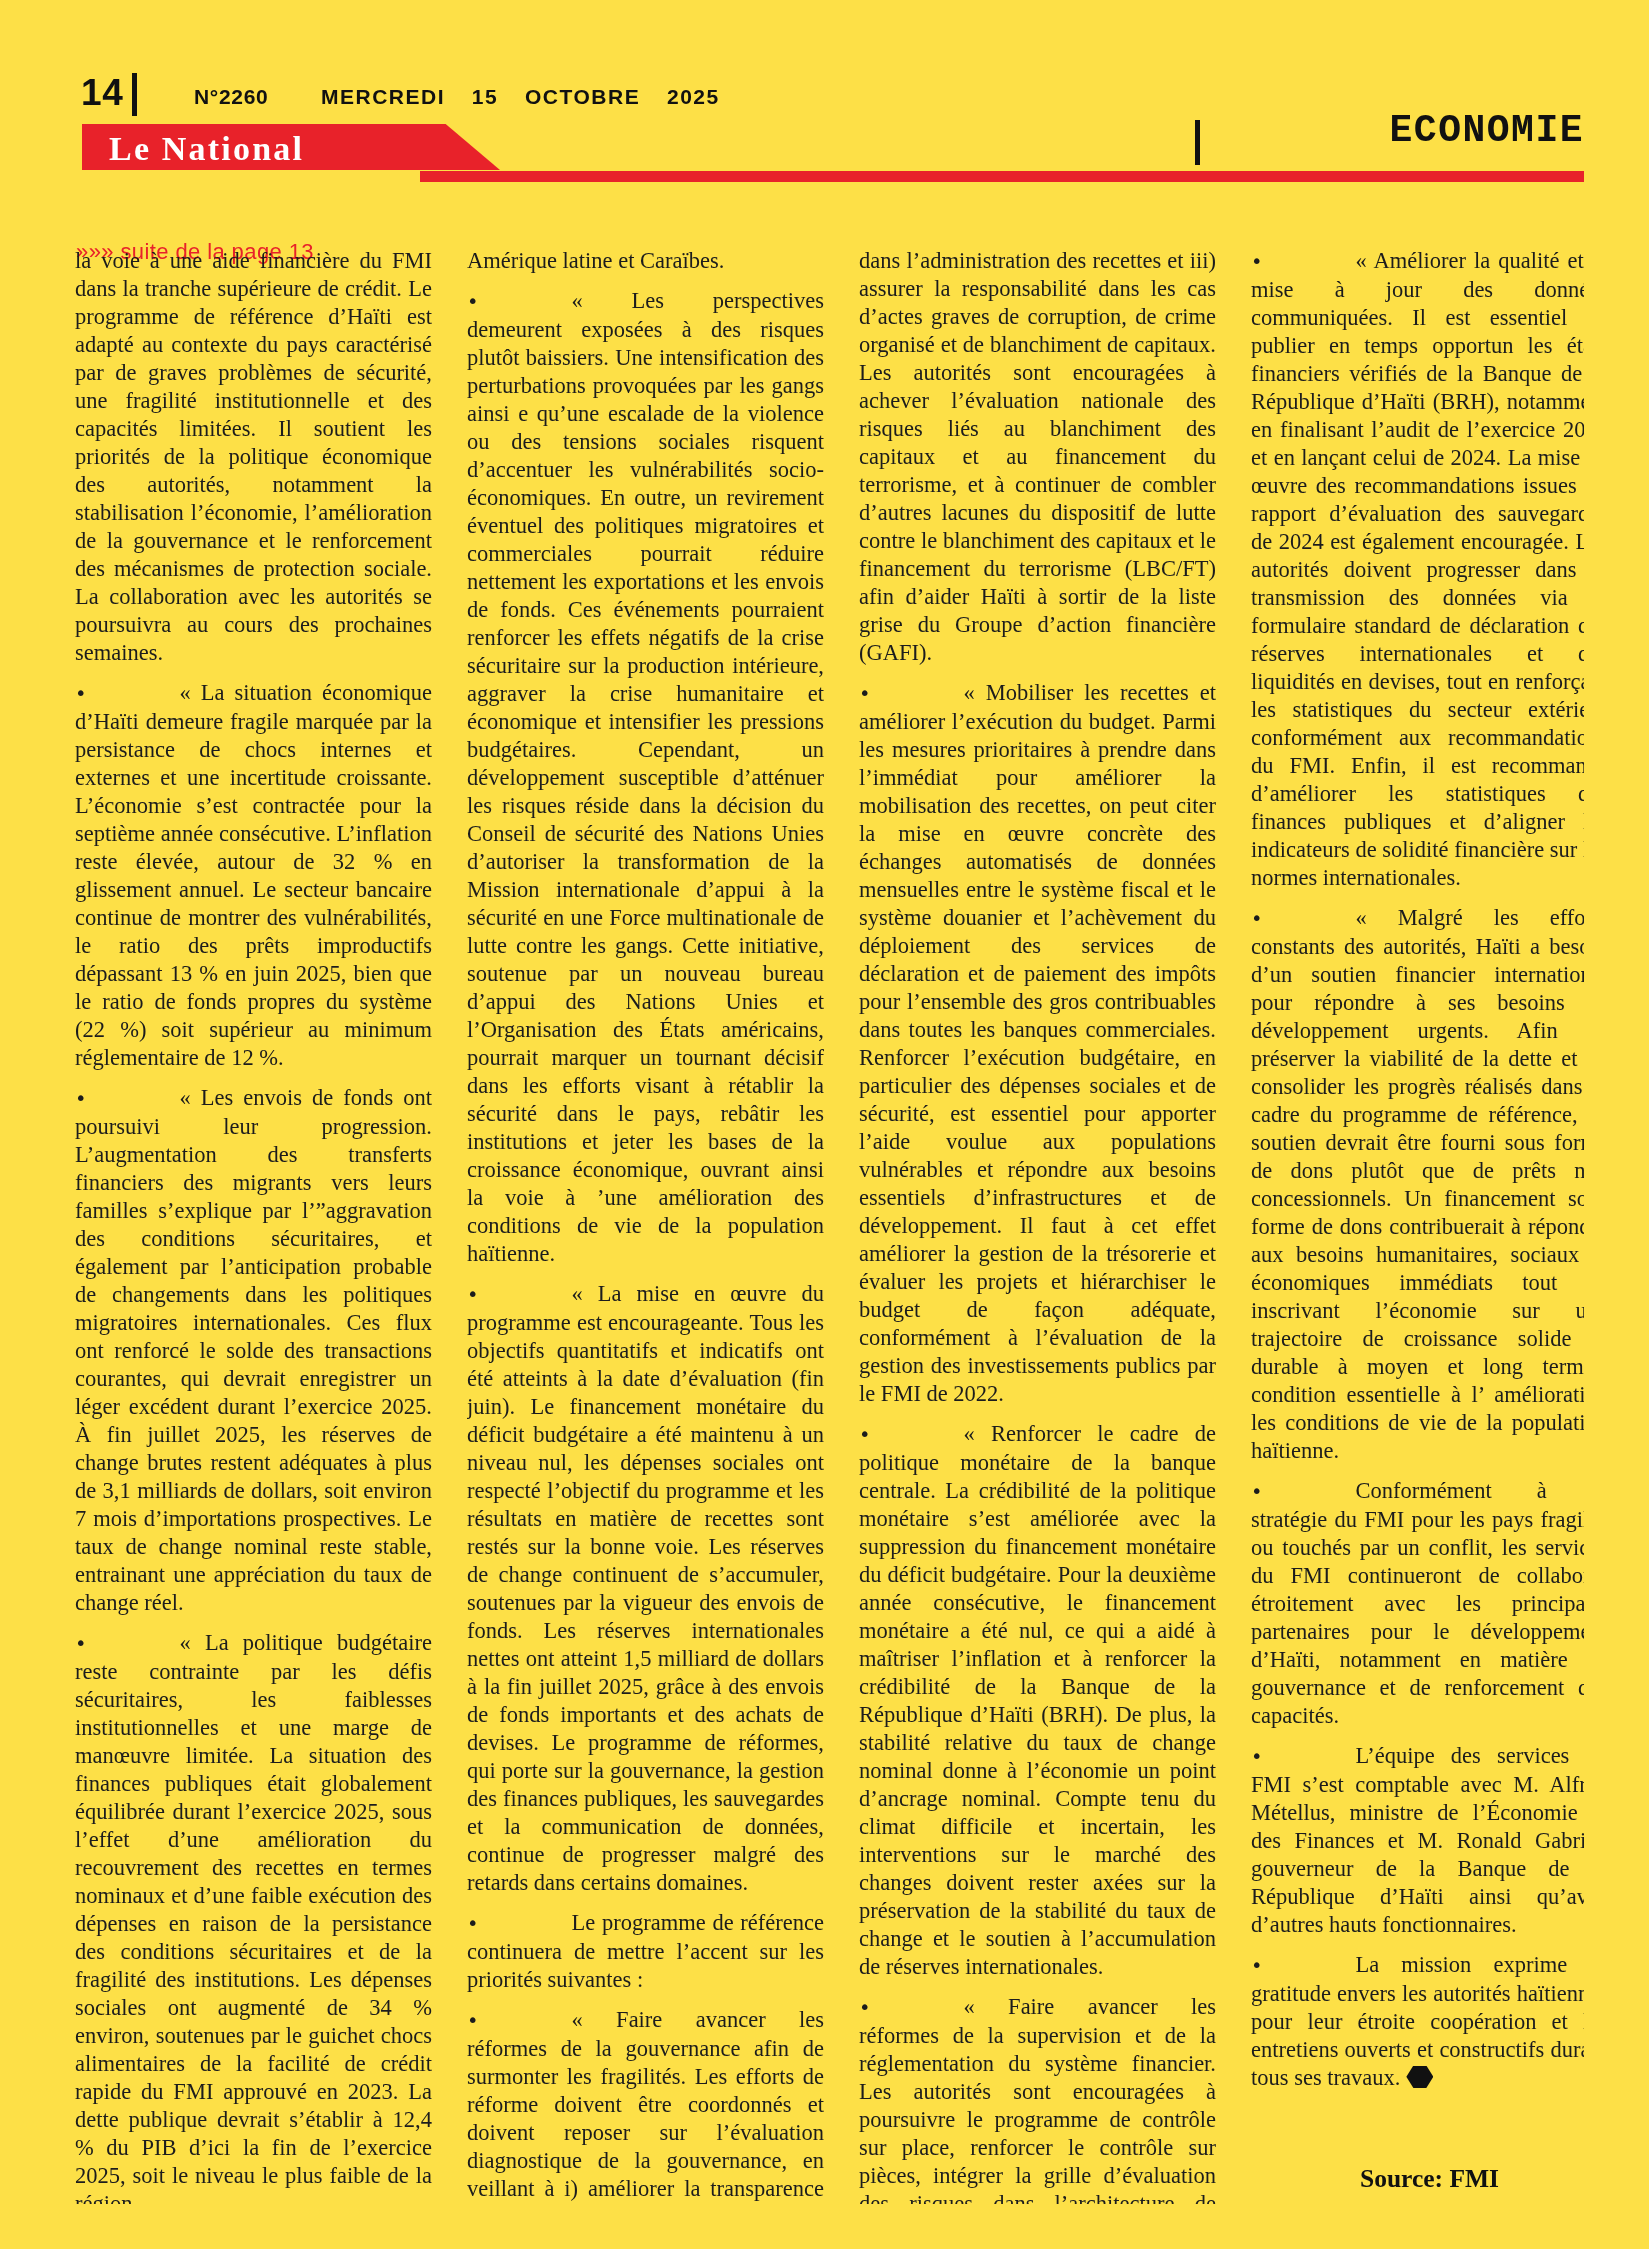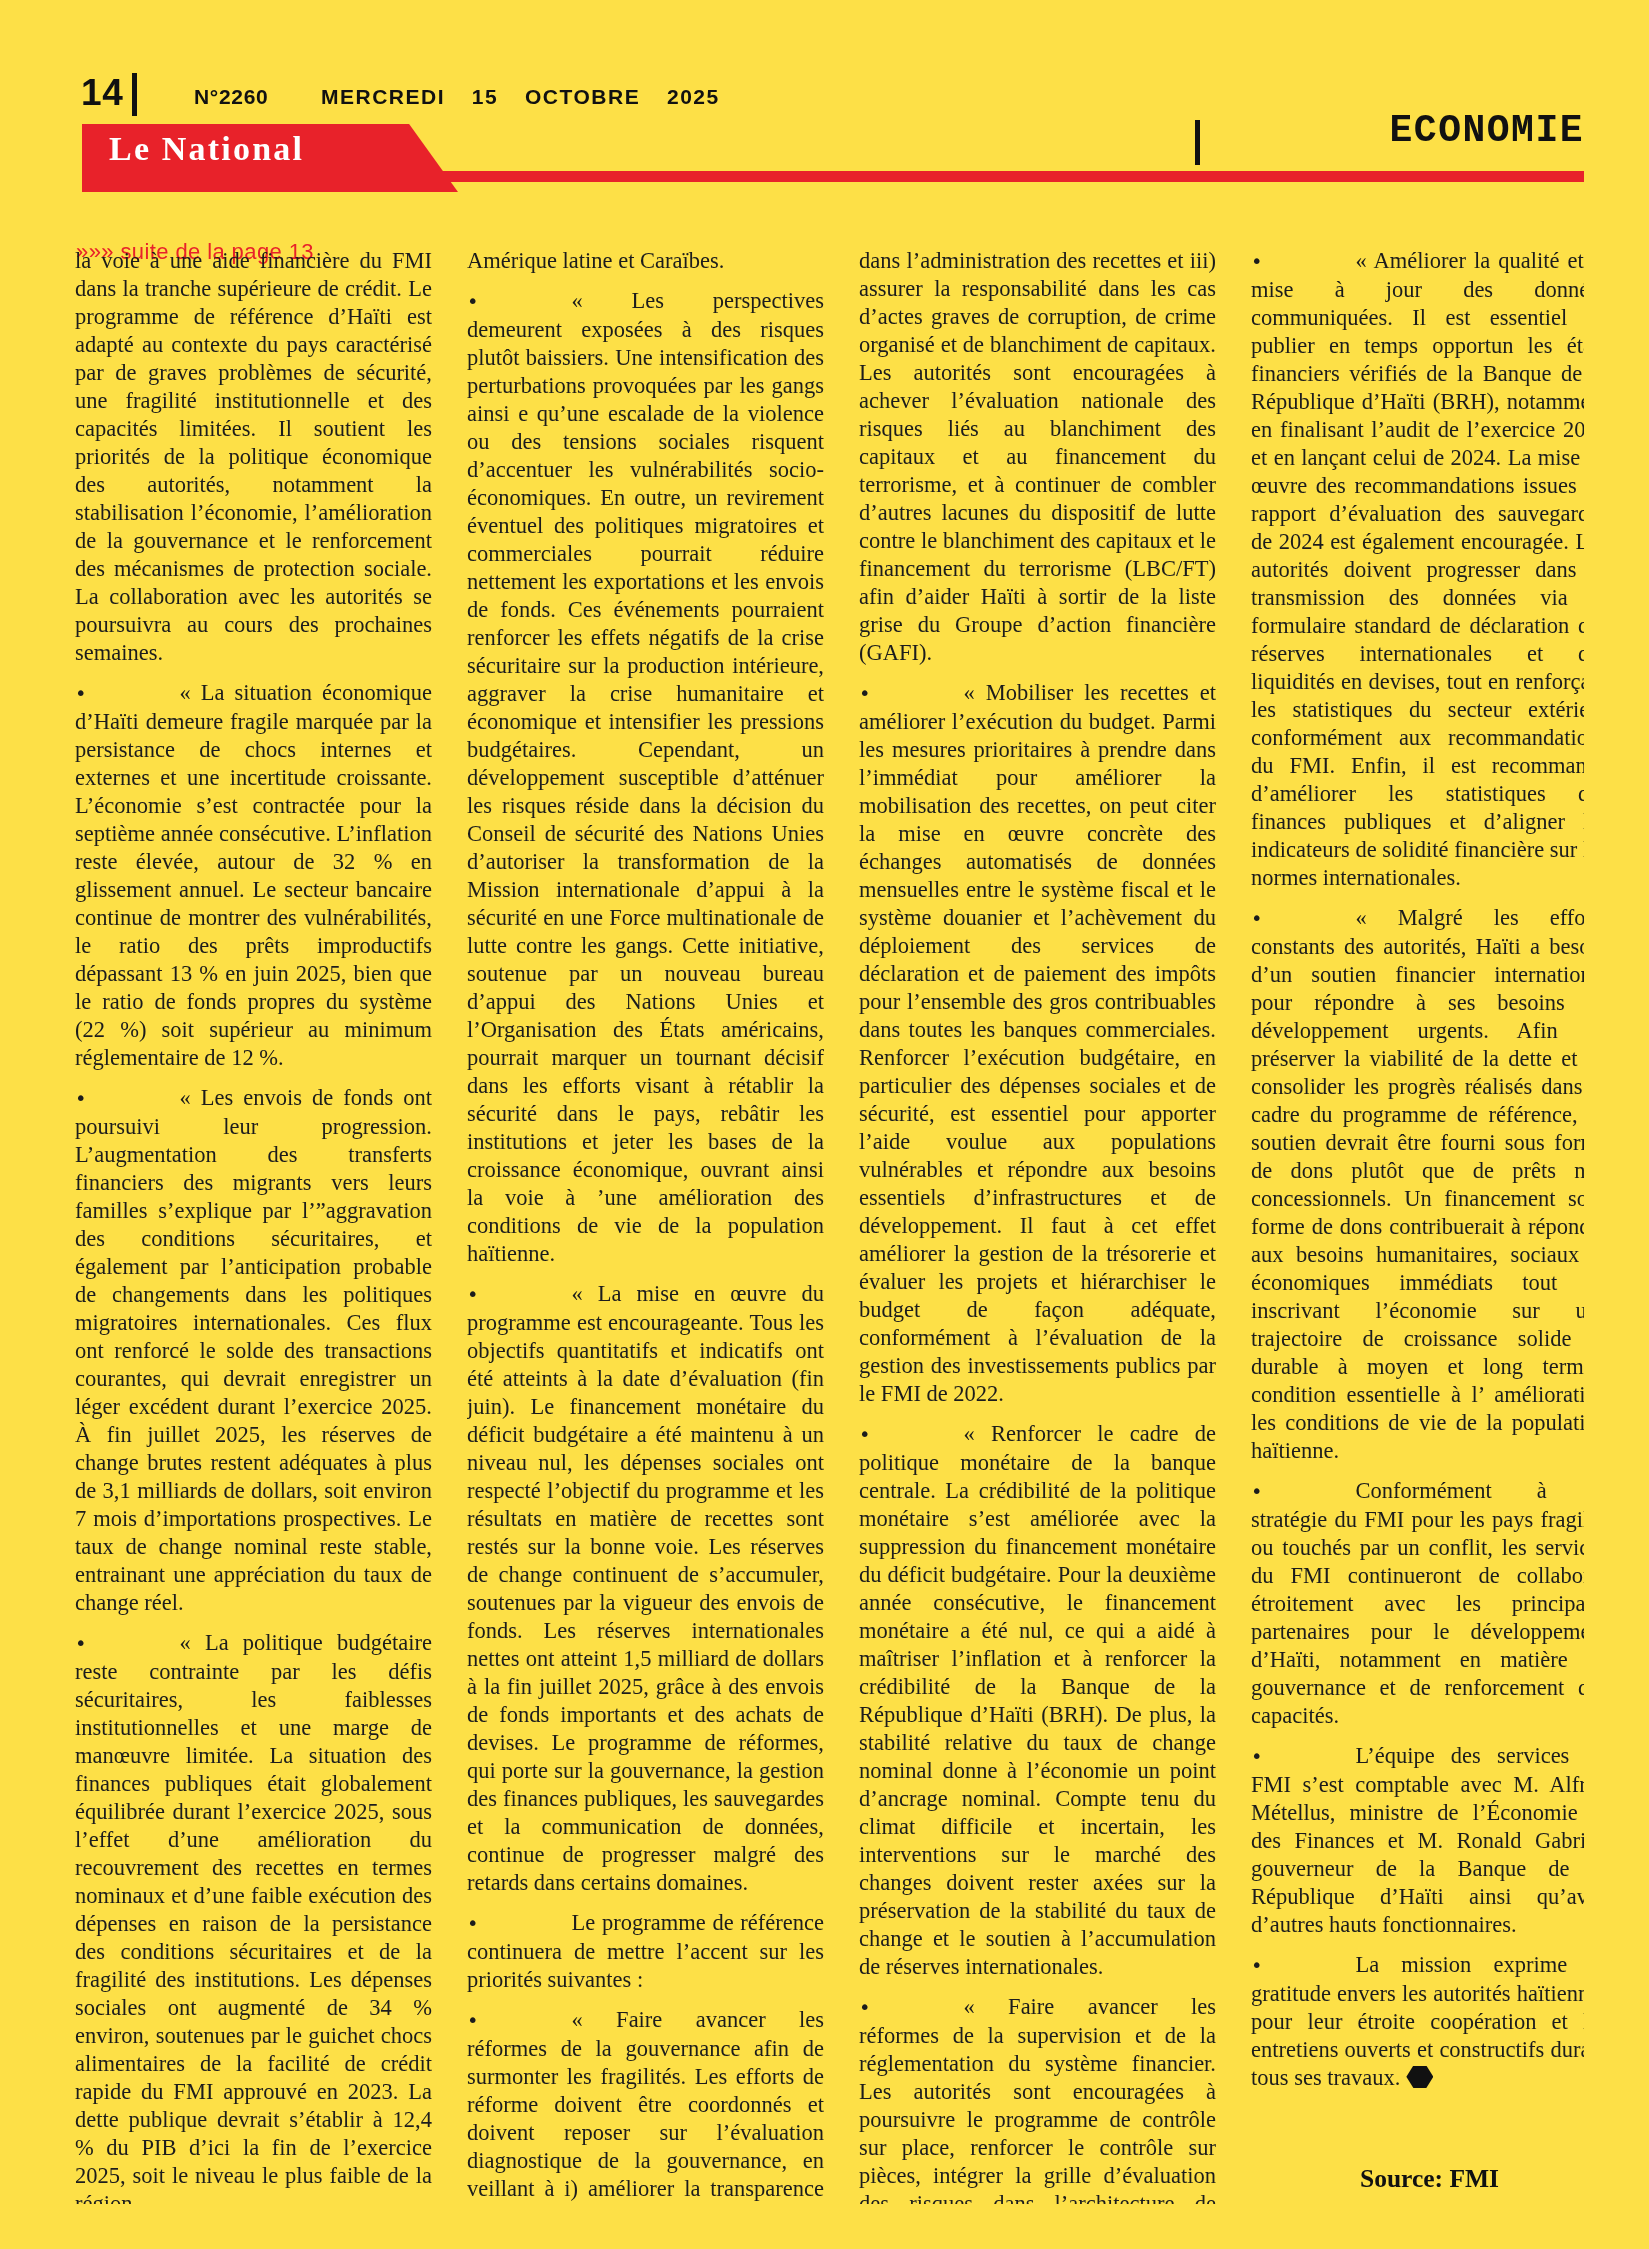--- a/index.html
+++ b/index.html
@@ -8,22 +8,22 @@
 
   
   .pageno{position:absolute;left:81px;top:72px;font-family:"Liberation Sans","DejaVu Sans",sans-serif;
           font-weight:bold;font-size:37px;color:#111;letter-spacing:0.7px;}
   .pageno-bar{position:absolute;left:132px;top:73px;width:4.5px;height:43px;background:#111;}
   .issue{position:absolute;left:178px;top:85px;font-family:"Liberation Sans","DejaVu Sans",sans-serif;
          font-weight:bold;font-size:21px;color:#111;letter-spacing:0.7px;margin-left:16px;}
   .date{position:absolute;left:321px;top:85px;font-family:"Liberation Sans","DejaVu Sans",sans-serif;
         font-weight:bold;font-size:21px;color:#111;letter-spacing:1.5px;word-spacing:19.5px;}
 
-  .masthead{position:absolute;left:82px;top:124px;width:376px;height:68px;background:var(--red);
-            clip-path:polygon(0 0,87% 0,100% 100%,0 100%);}
+  .masthead{position:absolute;left:82px;top:124px;width:376px;height:46px;background:var(--red);
+            clip-path:polygon(0 0,87% 0,100% 100%,0 100%);padding-left:42px;}
   .masthead-label{position:absolute;left:27px;top:6px;font-family:"Liberation Serif","DejaVu Serif",serif;
                   font-weight:bold;font-size:34px;color:#ffffff;letter-spacing:2.2px;}
   .redbar{position:absolute;left:420px;top:171px;width:1164px;height:10.5px;background:var(--red);}
 
   .section-sep{position:absolute;left:1195px;top:120px;width:5.2px;height:45px;background:#111;}
   .section-title{position:absolute;right:66px;top:112px;font-family:Liberation Mono, monospace;
                  font-weight:bold;font-size:38px;color:#111;letter-spacing:1.5px;line-height:1;}
 
   .continuation{position:absolute;left:76px;top:199px;font-family:"Liberation Sans","DejaVu Sans",sans-serif;
                 font-size:22px;color:var(--red);letter-spacing:0.4px;margin-top:40px;}

